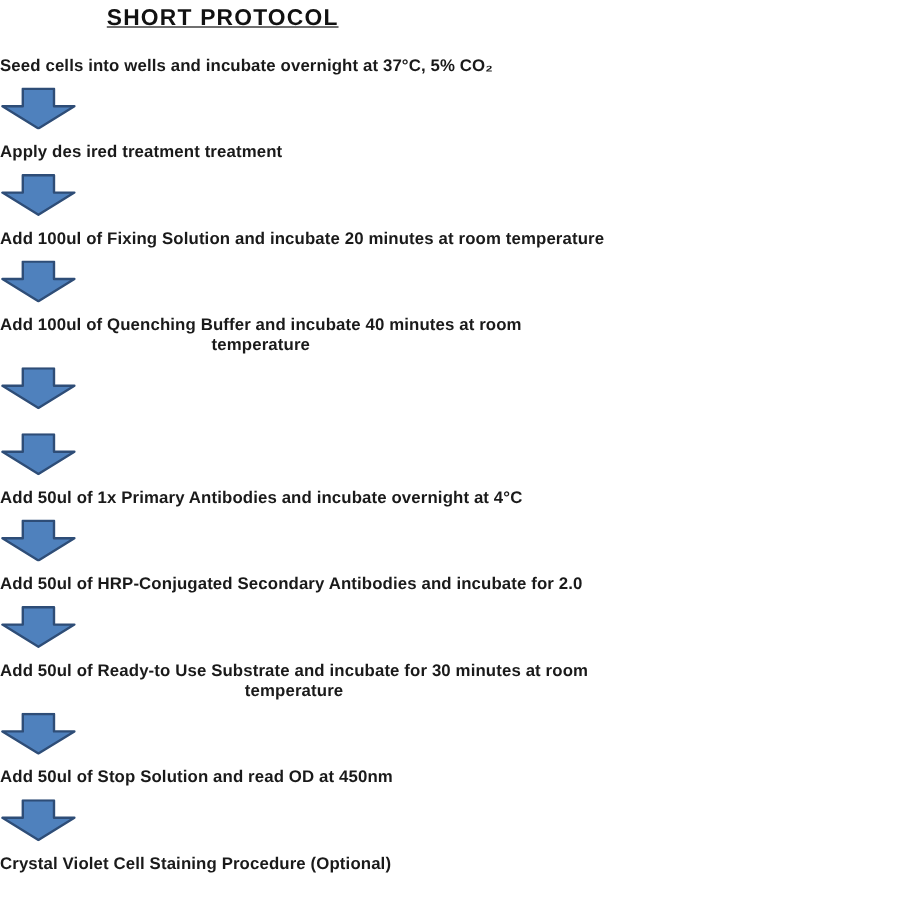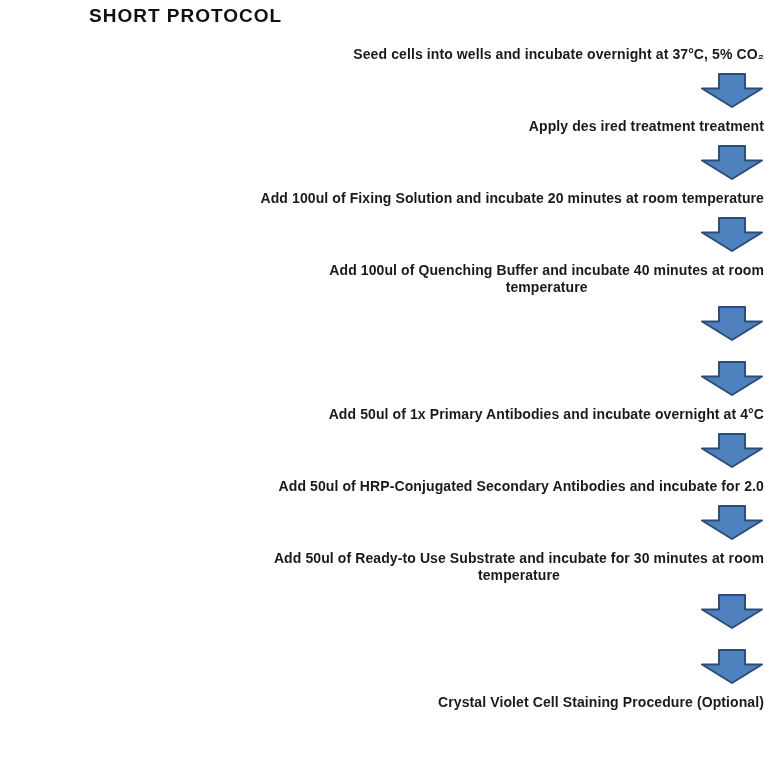--- a/index.html
+++ b/index.html
@@ -18,26 +18,27 @@
     height: 764px;
     position: relative;
   }
   .title {
     margin: 0;
     padding: 5px 0 0 89px;
     font-size: 19px;
     font-weight: bold;
     letter-spacing: 1px;
     color: #111111;
+    text-decoration: underline;
   }
   .flow {
     margin-top: 19px;
     display: flex;
     flex-direction: column;
-    align-items: flex-end;
+    align-items: flex-start;
   }
   .step {
     font-size: 14px;
     font-weight: bold;
     color: #1a1a1a;
     text-align: center;
     line-height: 17px;
     letter-spacing: 0.1px;
     max-width: 660px;
   }
@@ -114,20 +115,23 @@
   </div>
       <div class="step">
         <div>Add 50ul of Ready-to Use Substrate and incubate for 30 minutes at room</div>
         <div>temperature</div>
       </div>
       <div class="arrow-wrap">
     <svg width="64" height="35" viewBox="0 0 64 35" aria-hidden="true">
       <path d="M 19 1 L 45 1 L 45 15.5 L 62 15.5 L 32 34 L 2 15.5 L 19 15.5 Z" stroke-width="2" stroke-linejoin="round" fill="#4F81BD" stroke="#2E4D77"></path>
     </svg>
   </div>
+      <div class="step">
+        <div>Add 50ul of Stop Solution and read OD at 450nm</div>
+      </div>
       <div class="arrow-wrap">
     <svg width="64" height="35" viewBox="0 0 64 35" aria-hidden="true">
       <path d="M 19 1 L 45 1 L 45 15.5 L 62 15.5 L 32 34 L 2 15.5 L 19 15.5 Z" stroke-width="2" stroke-linejoin="round" fill="#4F81BD" stroke="#2E4D77"></path>
     </svg>
   </div>
       <div class="step">
         <div>Crystal Violet Cell Staining Procedure (Optional)</div>
       </div>
     </div>
 </div>

